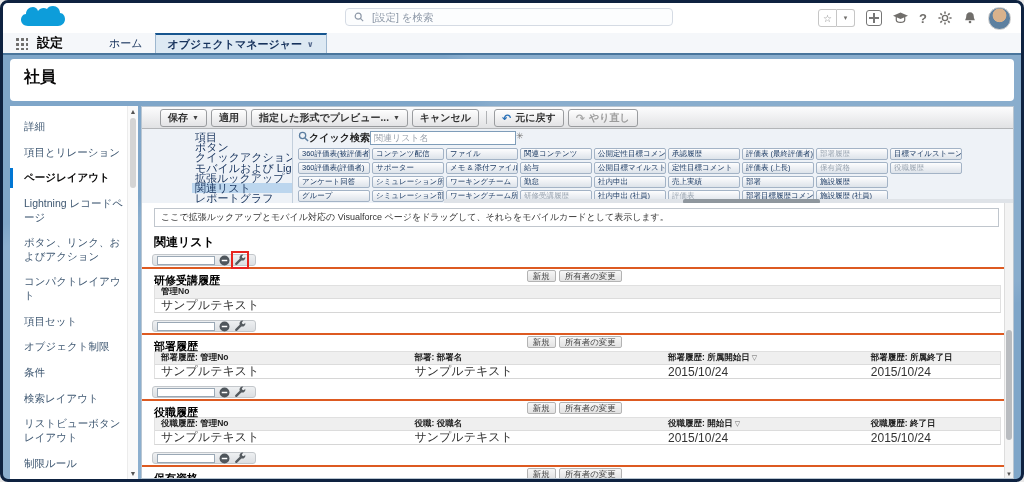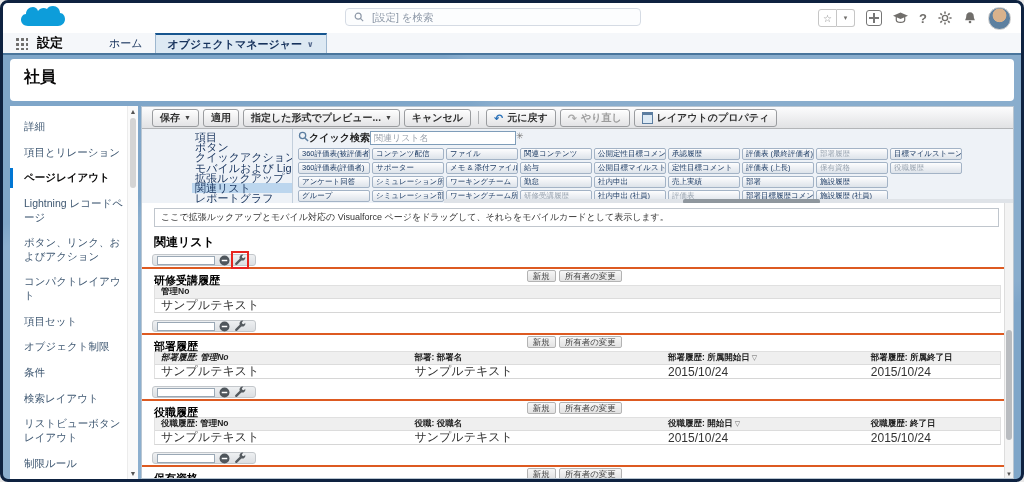--- a/index.html
+++ b/index.html
@@ -3,21 +3,21 @@
 <meta charset="utf-8">
 <style>
   html,body{margin:0;padding:0;background:#e8e8e8;font-family:"Liberation Sans","DejaVu Sans",sans-serif;}
   .screen{position:relative;width:1024px;height:482px;box-sizing:border-box;border:3px solid #0e2240;border-radius:8px;overflow:hidden;
           background:#7fa6c9;
           background-image:radial-gradient(circle at 15% 130%, rgba(255,255,255,.10) 0 38%, transparent 40%),
                            radial-gradient(circle at 85% -30%, rgba(255,255,255,.08) 0 42%, transparent 44%);}
   
   .topbar{position:absolute;top:0;left:0;right:0;height:30px;background:#fff;}
   .cloud{position:absolute;left:16px;top:3px;}
-  .gsearch{position:absolute;left:342px;top:5px;width:296px;height:18px;border:1px solid #d5dbe4;border-radius:4px;background:#fcfdfe;display:flex;align-items:center;padding:0 8px;gap:6px;box-sizing:border-box;}
+  .gsearch{position:absolute;left:342px;top:5px;width:328px;height:18px;border:1px solid #d5dbe4;border-radius:4px;background:#fcfdfe;display:flex;align-items:center;padding:0 8px;gap:6px;box-sizing:border-box;}
   .gsearch input{border:none;outline:none;background:transparent;font-size:10.5px;flex:1;color:#16325c;font-family:inherit;}
   .gsearch input::placeholder{color:#8e99a8;}
   .top-icons{position:absolute;right:10px;top:3px;height:24px;display:flex;align-items:center;gap:11px;}
   .fav-group{display:flex;}
   .fav-box{width:17px;height:16px;border:1px solid #c6c6c6;display:flex;align-items:center;justify-content:center;font-size:10px;color:#8a8a8a;background:#fff;}
   .fav-box.first{border-radius:3px 0 0 3px;}
   .fav-box.last{border-radius:0 3px 3px 0;border-left:none;font-size:7px;color:#706e6b;}
   .hicon{color:#706e6b;font-size:13px;font-weight:bold;display:flex;align-items:center;justify-content:center;}
   .plus-box{width:14px;height:14px;border:1.6px solid #767676;border-radius:3px;position:relative;}
   .plus-box::before{content:"";position:absolute;left:50%;top:2px;bottom:2px;width:1.6px;margin-left:-0.8px;background:#767676;}
@@ -42,21 +42,21 @@
   .sidebar{width:128px;background:#fff;position:relative;padding:8px 10px 0 0;box-sizing:border-box;overflow:hidden;flex:none;}
   .sb-item{position:relative;padding:6px 4px 6px 14px;font-size:10.5px;line-height:1.3;color:#3e5771;cursor:pointer;}
   .sb-item.active{font-weight:bold;color:#080707;}
   .sb-item.active::before{content:"";position:absolute;left:0;top:3px;bottom:3px;width:3px;background:#0176d3;}
   .sb-scroll{position:absolute;top:0;right:0;bottom:0;width:10px;background:#fafafa;border-left:1px solid #ececec;}
   .sb-scroll .arr{position:absolute;left:0;right:0;text-align:center;font-size:7px;color:#555;}
   .sb-scroll .arr.up{top:2px;} .sb-scroll .arr.dn{bottom:2px;}
   .sb-scroll .thumb{position:absolute;left:2px;right:2px;top:12px;height:70px;background:#d4d4d4;border-radius:3px;}
   
   .panel{flex:1;background:#fff;position:relative;overflow:hidden;border:1px solid #b9c6d2;box-sizing:border-box;}
-  .toolbar{height:21px;background:linear-gradient(#fcfcfd,#e1e2e4);border-bottom:1px solid #b3b5b8;display:flex;align-items:center;padding:0 10px;gap:4px;}
+  .toolbar{height:21px;background:linear-gradient(#fcfcfd,#e1e2e4);border-bottom:1px solid #b3b5b8;display:flex;align-items:center;padding:0 18px;gap:4px;}
   .tbtn{font-size:10px;font-weight:bold;color:#333;background:linear-gradient(#fefefe,#e3e3e5);border:1px solid #9a9c9f;border-radius:3px;padding:1px 7px;display:flex;align-items:center;gap:4px;white-space:nowrap;box-shadow:inset 0 1px 0 #fff;cursor:pointer;}
   .tbtn .caret{font-size:7px;color:#444;}
   .tbtn.disabled{color:#9b9b9b;}
   .tbtn .uicon{font-size:11px;line-height:10px;color:#2a71b8;font-weight:bold;}
   .tbtn.disabled .uicon{color:#a9a9a9;}
   .props-ico{width:9px;height:8px;border:1px solid #5b7da0;border-top:3px solid #5b7da0;background:#dce9f4;display:inline-block;}
   .tsep{width:1px;height:13px;background:#b0b2b5;margin:0 3px;}
   
   .palette{height:75px;background:#eef2f7;border-bottom:1px solid #9fb0c2;display:flex;position:relative;}
   .cats{width:150px;flex:none;padding:3px 0 0 8px;box-sizing:border-box;overflow:hidden;}
@@ -214,24 +214,20 @@
         <span class="tbtn">キャンセル</span>
         <span class="tsep"></span>
         <span class="tbtn">
             <span class="uicon">↶</span>
             <span>元に戻す</span>
           </span>
         <span class="tbtn disabled">
             <span class="uicon">↷</span>
             <span>やり直し</span>
           </span>
-        <span class="tbtn">
-            <span class="props-ico"></span>
-            <span>レイアウトのプロパティ</span>
-          </span>
       </div>
 
       <div class="palette">
         <div class="cats" id="palette-cats">
             <div class="cat">項目</div>
             <div class="cat">ボタン</div>
             <div class="cat">クイックアクション</div>
             <div class="cat">モバイルおよび Lightning のアクション</div>
             <div class="cat">拡張ルックアップ</div>
             <div class="cat active">関連リスト</div>
@@ -353,21 +349,21 @@
                 </svg>
               </span>
             </div>
             <div class="rl-line"></div>
             <div class="rl-head"><span class="rl-title">部署履歴</span><span class="rl-btns">
                 <span class="rl-btn">新規</span>
                 <span class="rl-btn">所有者の変更</span>
               </span></div>
             <div class="rl-table">
               <div class="rl-thr">
-                <span class="rl-th" style="width: 30%; font-style: italic;">部署履歴: 管理No</span>
+                <span class="rl-th" style="width: 30%;">部署履歴: 管理No</span>
                 <span class="rl-th" style="width: 30%;">部署: 部署名</span>
                 <span class="rl-th" style="width: 24%;">部署履歴: 所属開始日<span class="sort"> ▽</span></span>
                 <span class="rl-th" style="width: 16%;">部署履歴: 所属終了日</span>
               </div>
               <div class="rl-tdr">
                 <span class="rl-td" style="width: 30%;">サンプルテキスト</span>
                 <span class="rl-td" style="width: 30%;">サンプルテキスト</span>
                 <span class="rl-td" style="width: 24%;">2015/10/24</span>
                 <span class="rl-td" style="width: 16%;">2015/10/24</span>
               </div>

